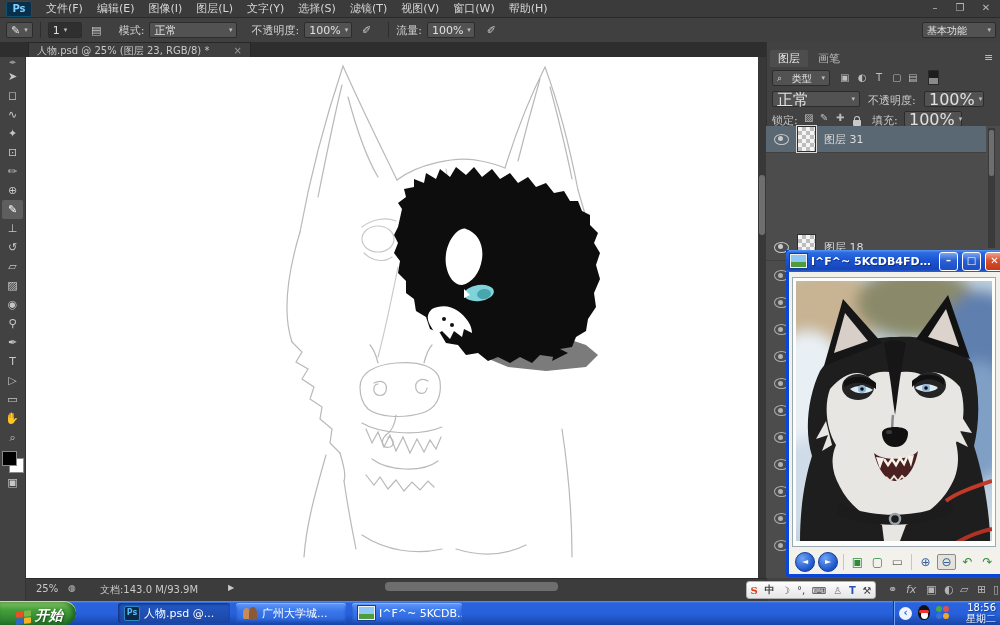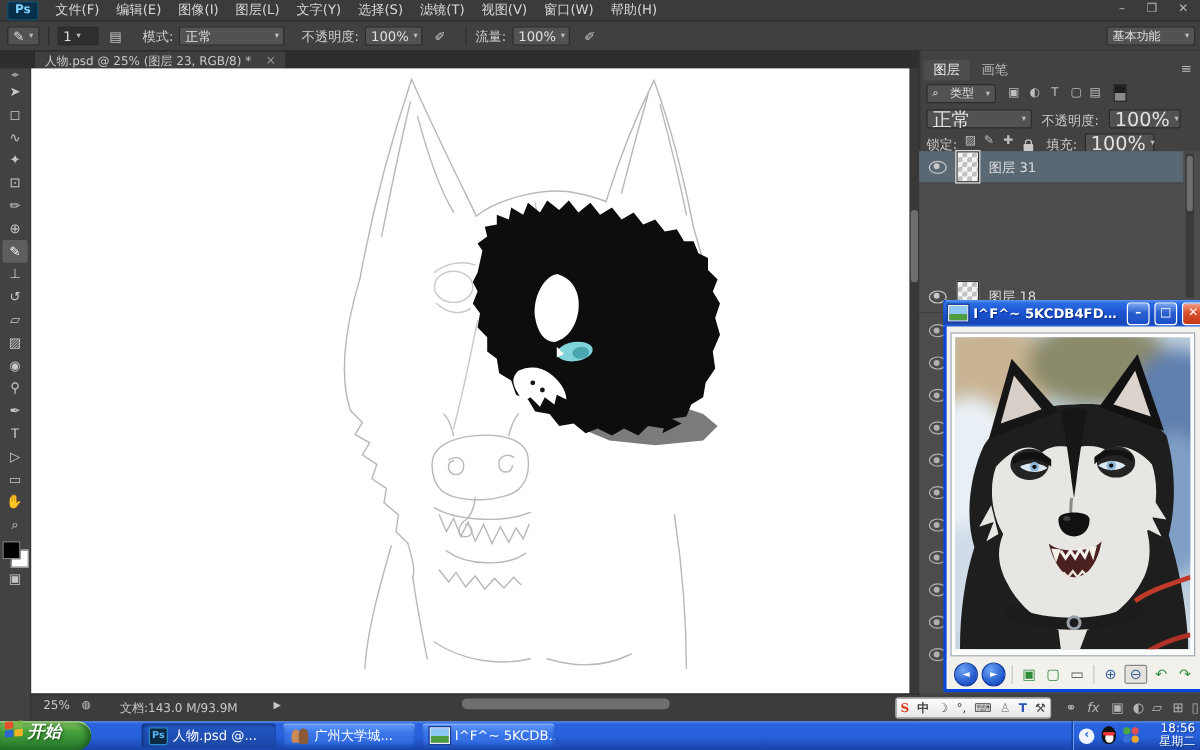--- a/index.html
+++ b/index.html
@@ -15,21 +15,21 @@
   .menu-item{color:#d6d6d6;font-size:11px;white-space:nowrap}
   .winctl{position:absolute;top:2px;color:#b9b9b9;font-size:10px;width:20px;text-align:center}
   .optbar{left:0;top:18px;width:1000px;height:24px;background:#404040;border-bottom:1px solid #2b2b2b;
           display:flex;align-items:center;font-size:11px;color:#cfcfcf}
   .ctlbox{background:#525252;border:1px solid #2c2c2c;border-radius:2px;height:16px;line-height:15px;
           padding:0 4px;display:flex;align-items:center;gap:4px;color:#e0e0e0;box-sizing:border-box}
   .caret{font-size:7px;color:#bdbdbd}
   .vsep{width:1px;height:16px;background:#2e2e2e;margin:0 7px}
   .tabstrip{left:0;top:42px;width:1000px;height:15px;background:#2e2e2e}
   .doctab{left:28px;top:42px;height:15px;background:#3f3f3f;border:1px solid #272727;border-bottom:none;
-          color:#c8c8c8;font-size:10px;display:flex;align-items:center;gap:12px;padding:0 8px}
+          color:#c8c8c8;font-size:10px;display:flex;align-items:center;gap:24px;padding:0 8px}
   
   .toolcol{left:0;top:57px;width:25px;height:544px;background:#424242;border-right:1px solid #333;
            display:flex;flex-direction:column;align-items:center}
   .tool{width:21px;height:19px;color:#c6c6c6;font-size:11px;text-align:center;line-height:19px}
   .tool.sel{background:#5e5e5e;border-radius:2px;color:#fff}
   .swatchwrap{position:relative;width:21px;height:22px;margin-top:4px}
   .swatch-fg{position:absolute;left:0;top:0;width:13px;height:13px;background:#000;border:1px solid #8a8a8a}
   .swatch-bg{position:absolute;left:7px;top:7px;width:13px;height:13px;background:#fff;border:1px solid #8a8a8a}
   
   .canvas{left:26px;top:57px;width:732px;height:521px;background:#ffffff}
@@ -87,21 +87,21 @@
   
   .langbar{left:746px;top:581px;width:128px;height:16px;background:linear-gradient(#fdfdfd,#e6e6e6);
            border:1px solid #b0b0b0;border-radius:3px;display:flex;align-items:center;
            justify-content:space-around;font-size:10px;color:#444}
   
   .taskbar{left:0;top:601px;width:1000px;height:24px;
            background:linear-gradient(180deg,#5e90ee 0%,#2a63dd 9%,#2660da 55%,#1844a8 100%)}
   .startbtn{left:0;top:601px;width:76px;height:24px;border-radius:0 12px 12px 0;
            background:linear-gradient(180deg,#8fca6c 0%,#47a23c 35%,#2e8330 80%,#2a7a2c 100%);
            box-shadow:inset 0 1px 0 #b8e29a,inset -3px 0 5px #1d5c20;
-           display:flex;align-items:flex-start;gap:4px;padding-left:4px;box-sizing:border-box}
+           display:flex;align-items:flex-end;gap:4px;padding-left:16px;box-sizing:border-box}
   .startlabel{color:#fff;font-size:14px;font-weight:bold;font-style:italic;text-shadow:1px 1px 2px #1a4d1a}
   .flag{width:15px;height:14px;display:grid;grid-template:6px 6px/7px 7px;gap:1px;transform:skewY(-6deg)}
   .flag i{border-radius:1px}
   .taskbtn{position:absolute;top:603px;height:20px;border-radius:3px;color:#fff;font-size:11px;
            background:linear-gradient(180deg,#639af8,#3a77ea 40%,#2b63d9);
            box-shadow:inset 0 1px 0 #8ab4fa,inset 0 -2px 3px #1c4cb0;
            display:flex;align-items:center;gap:4px;padding:0 6px;box-sizing:border-box;
            overflow:hidden;white-space:nowrap}
   .taskbtn.active{background:linear-gradient(180deg,#2458c4,#1b47a6);box-shadow:inset 1px 1px 3px #0e2d70}
   .psicon{width:14px;height:13px;flex:none;background:#0c2a44;border:1px solid #2d88c8;border-radius:2px;

